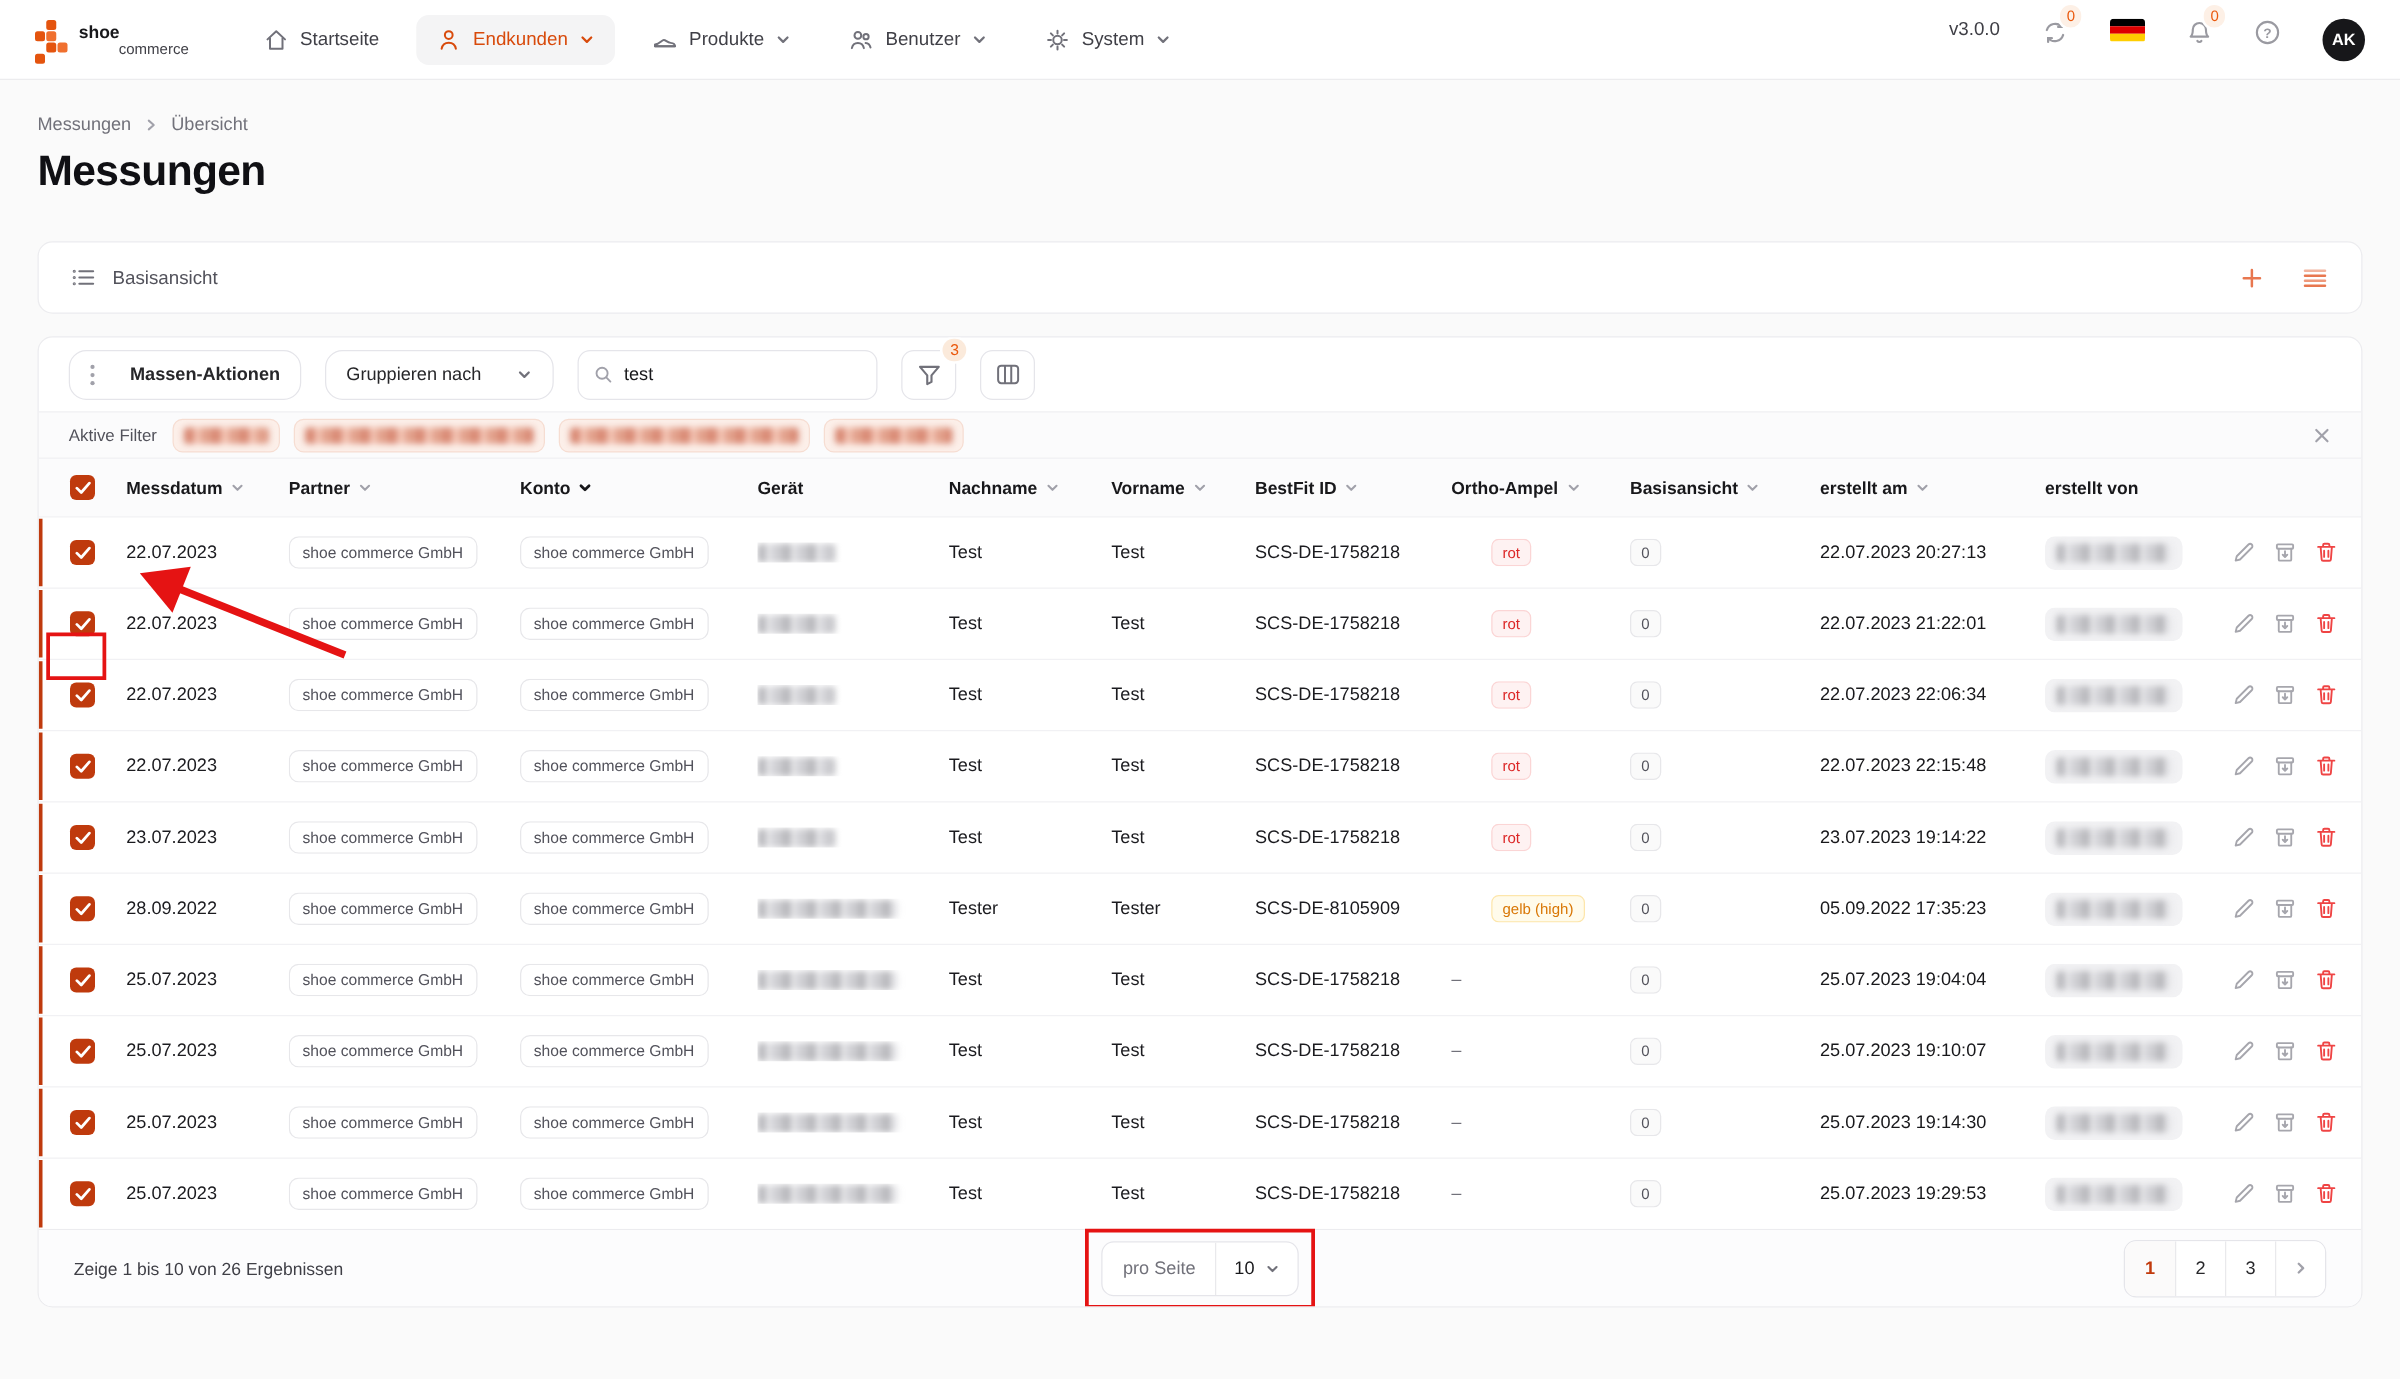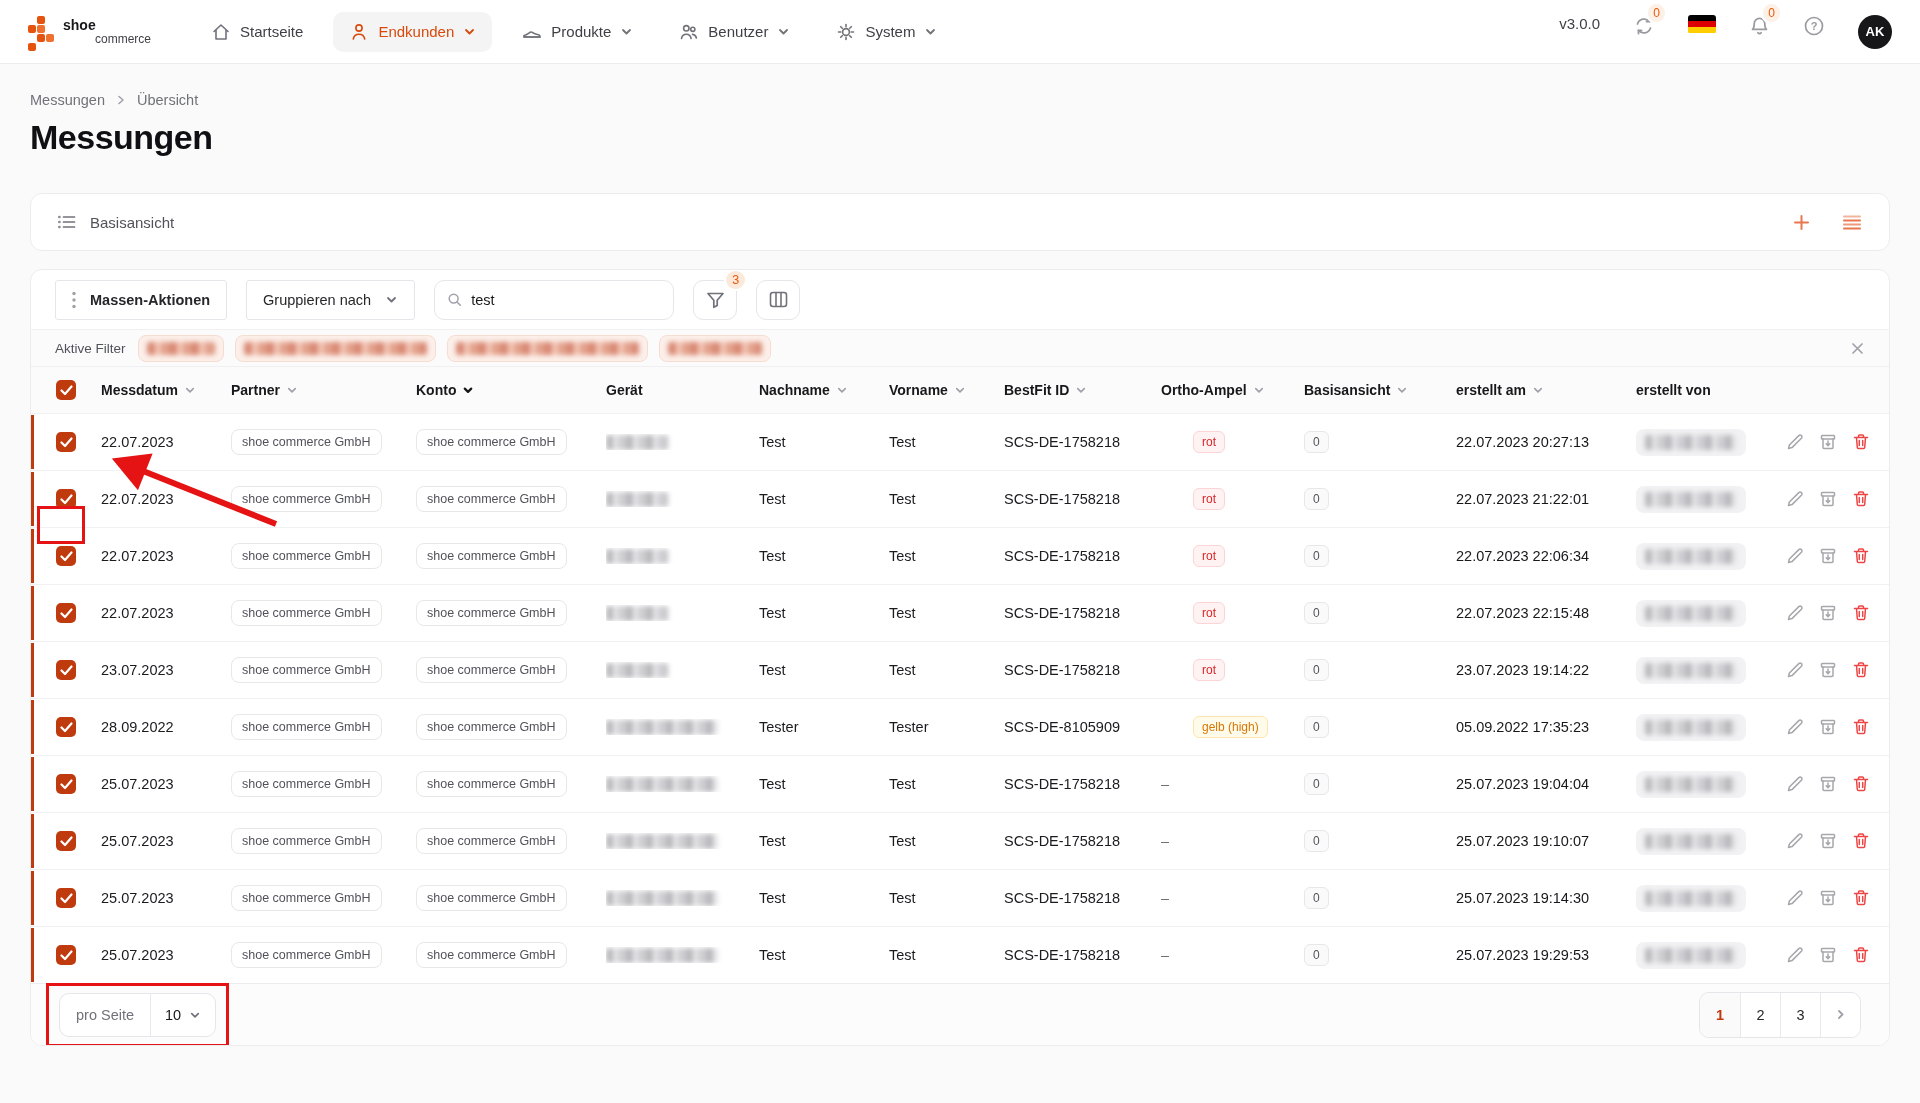--- a/index.html
+++ b/index.html
@@ -44,22 +44,22 @@
     height:58px; display:flex; align-items:center; padding:0 26px; justify-content:space-between; }
   .view-left { display:flex; align-items:flex-end; gap:13px; font-size:15px; color:#52525b; }
   .view-actions { display:flex; align-items:center; gap:30px; }
   .view-actions .vbtn { cursor:pointer; display:flex; }
 
   
   .main-card { margin-top:18px; background:#fff; border:1px solid #ececef; border-radius:12px;
     position:relative; overflow:hidden; }
 
   .toolbar { height:59px; display:flex; align-items:center; padding:0 24px; gap:19px; }
-  .btn { height:40px; border:1px solid #e5e5ea; border-radius:3px; background:#fff;
-    display:flex; align-items:center; gap:14px; padding:16px 16px; font-size:14.5px; color:#27272a; cursor:pointer; }
+  .btn { height:40px; border:1px solid #e5e5ea; border-radius:14px; background:#fff;
+    display:flex; align-items:center; gap:28px; padding:16px 16px; font-size:14.5px; color:#27272a; cursor:pointer; }
   .btn.bold { font-weight:700; }
   .search-box { height:40px; width:240px; border:1px solid #e5e5ea; border-radius:10px;
     display:flex; align-items:center; gap:9px; padding:0 12px; background:#fff; }
   .search-box input { border:0; outline:0; font-size:14.5px; width:100%; color:#18181b;
     font-family:"Liberation Sans", sans-serif; background:transparent; }
   .icon-btn { position:relative; width:44px; height:40px; border:1px solid #e5e5ea; border-radius:10px;
     background:#fff; display:flex; align-items:center; justify-content:center; cursor:pointer; }
   .count-badge { position:absolute; top:-10px; right:-9px; background:#fbeadb; color:#ea580c;
     font-size:12.5px; line-height:1; padding:3px 6px; border-radius:10px; box-shadow:0 0 0 2px #fff; }
 
@@ -832,20 +832,21 @@
       <span class="act">
         <svg width="18" height="18" viewBox="0 0 18 18" fill="none" stroke="#ef4444" stroke-width="1.5" stroke-linecap="round" stroke-linejoin="round">
           <path d="M2.5 4.5h13M6.5 4.5V3a1 1 0 0 1 1-1h3a1 1 0 0 1 1 1v1.5M4.5 4.5l.8 10a1.2 1.2 0 0 0 1.2 1.1h5a1.2 1.2 0 0 0 1.2-1.1l.8-10M7.3 7.5v5M10.7 7.5v5"></path>
         </svg>
       </span>
     </div>
   </div>
 </div>
 
     <div class="tfoot">
+      <span class="summary">Zeige 1 bis 10 von 26 Ergebnissen</span>
       <div class="perpage-wrap">
         <div class="perpage">
           <span class="pp-label">pro Seite</span>
           <span class="pp-val">
             <span>10</span>
             <svg width="12" height="12" viewBox="0 0 13 13" fill="none" stroke="#71717a" stroke-width="1.8" stroke-linecap="round" stroke-linejoin="round">
                 <path d="M3 5l3.5 3.5L10 5"></path>
               </svg>
           </span>
         </div>

